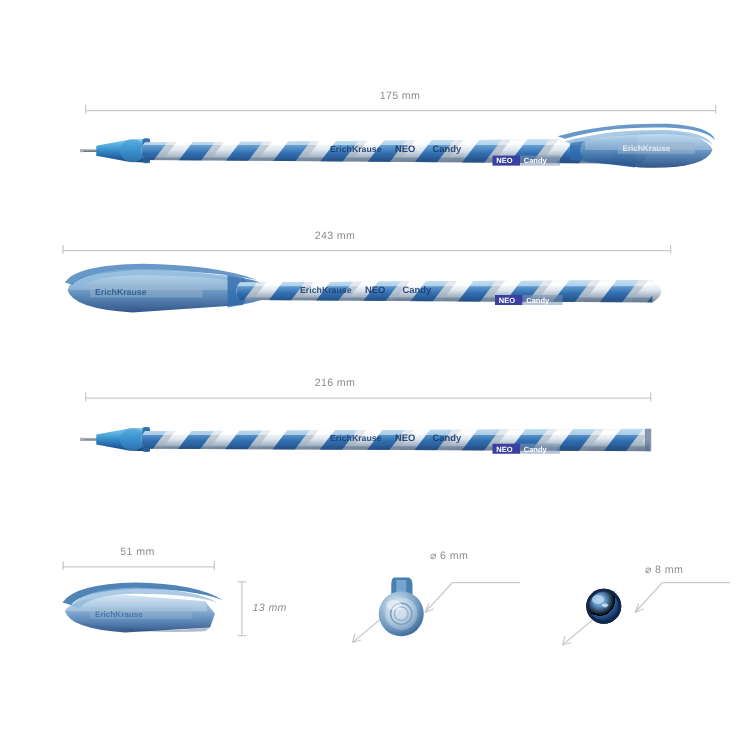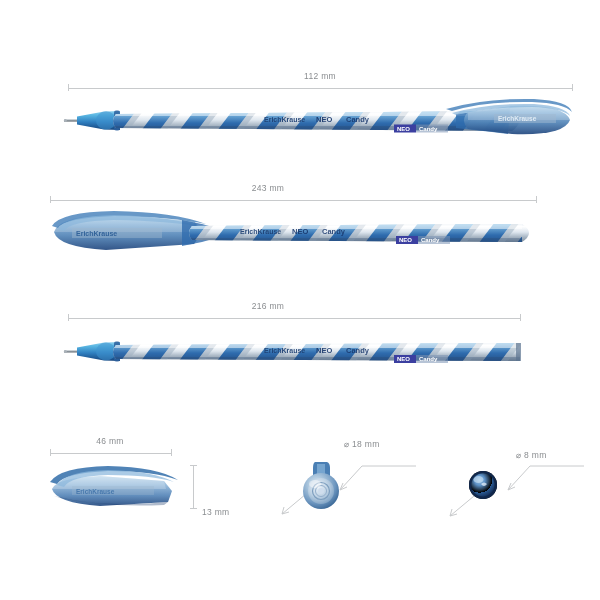--- a/index.html
+++ b/index.html
@@ -68,21 +68,21 @@
   .pen svg { display: block; overflow: visible; }
 
   .endview { position: absolute; }
   .endview svg { display: block; overflow: visible; }
 </style>
 </head>
 <body>
 
 <div id="stage">
 
-  <div class="dim-label center" style="left:320px; top:72px;">112 mm</div>
+  <div class="dim-label center" style="left:320px; top:72px;">175 mm</div>
   <div class="dim-line-h" style="left:68px; top:88px; width:505px;"></div>
   <div class="tick-v" style="left:68px; top:84px;"></div>
   <div class="tick-v" style="left:572px; top:84px;"></div>
 
   <div class="pen" style="left:64px; top:96px;">
     <svg width="512" height="50" viewBox="0 0 512 50">
       <defs>
         <linearGradient id="bodyG" x1="0" y1="0" x2="0" y2="1">
           <stop offset="0%" stop-color="#e8eef4"></stop>
           <stop offset="14%" stop-color="#ffffff"></stop>
@@ -314,29 +314,29 @@
         <rect x="330" y="25" width="22" height="8" fill="#3b3fa0"></rect>
         <text x="333" y="31.3" font-family="'Liberation Sans',sans-serif" font-size="6" font-weight="bold" fill="#ffffff">NEO</text>
         <rect x="352" y="25" width="32" height="8" fill="#7b93b5" opacity="0.55"></rect>
         <text x="355" y="31.3" font-family="'Liberation Sans',sans-serif" font-size="6" font-weight="bold" fill="#ffffff">Candy</text>
       </g>
 
       <rect x="452" y="13" width="5" height="18" fill="#5b7490" opacity="0.7"></rect>
     </svg>
   </div>
 
-  <div class="dim-label center" style="left:110px; top:437px;">46 mm</div>
+  <div class="dim-label center" style="left:110px; top:437px;">51 mm</div>
   <div class="dim-line-h" style="left:50px; top:453px; width:122px;"></div>
   <div class="tick-v" style="left:50px; top:449px;"></div>
   <div class="tick-v" style="left:171px; top:449px;"></div>
 
   <div class="dim-line-v" style="left:193px; top:465px; height:44px;"></div>
   <div class="tick-h" style="left:190px; top:465px;"></div>
   <div class="tick-h" style="left:190px; top:508px;"></div>
-  <div class="dim-label" style="left:202px; top:508px;">13 mm</div>
+  <div class="dim-label" style="left:202px; top:482px;font-style:italic;">13 mm</div>
 
   <div class="pen" style="left:42px; top:458px;">
     <svg width="140" height="56" viewBox="0 0 140 56">
       <defs>
         <linearGradient id="capDetailG" x1="0" y1="0" x2="0" y2="1">
           <stop offset="0%" stop-color="#c3dcee" stop-opacity="0.95"></stop>
           <stop offset="30%" stop-color="#92b8da" stop-opacity="0.92"></stop>
           <stop offset="65%" stop-color="#5182b6" stop-opacity="0.9"></stop>
           <stop offset="100%" stop-color="#24497f" stop-opacity="0.92"></stop>
         </linearGradient>
@@ -348,21 +348,21 @@
       <rect x="30" y="28" width="82" height="9" fill="#9fb7cf" opacity="0.35"></rect>
       <text x="34" y="35.5" font-family="'Liberation Sans',sans-serif" font-size="6.5" font-weight="bold" fill="#3a6ea6" opacity="0.8">ErichKrause</text>
 
       <path d="M8,24 Q18,9 66,8 Q116,9 136,22 Q112,13 66,13 Q22,15 15,26 Z" fill="#3d75ae" opacity="0.9"></path>
       <path d="M15,27 Q24,13 66,12 Q112,13 132,24 Q110,17 66,17 Q28,18 22,29 Z" fill="#8ab7dc" opacity="0.72"></path>
 
       <path d="M12,38 Q40,47 100,46 L126,44 L122,47 Q60,50 12,38 Z" fill="#1c3c6e" opacity="0.35"></path>
     </svg>
   </div>
 
-  <div class="dim-label" style="left:344px; top:440px;">⌀ 18 mm</div>
+  <div class="dim-label" style="left:344px; top:440px;">⌀ 6 mm</div>
   <svg class="leader" style="left:300px; top:448px; width:120px; height:46px;">
     <line x1="40" y1="42" x2="62" y2="18" stroke="#c8cacc" stroke-width="1"></line>
     <line x1="62" y1="18" x2="116" y2="18" stroke="#c8cacc" stroke-width="1"></line>
     <line x1="40" y1="42" x2="47" y2="39" stroke="#c8cacc" stroke-width="1"></line>
     <line x1="40" y1="42" x2="43" y2="35" stroke="#c8cacc" stroke-width="1"></line>
   </svg>
   <svg class="leader" style="left:280px; top:490px; width:40px; height:26px;">
     <line x1="2" y1="24" x2="26" y2="4" stroke="#c8cacc" stroke-width="1"></line>
     <line x1="2" y1="24" x2="9" y2="22" stroke="#c8cacc" stroke-width="1"></line>
     <line x1="2" y1="24" x2="4" y2="17" stroke="#c8cacc" stroke-width="1"></line>

